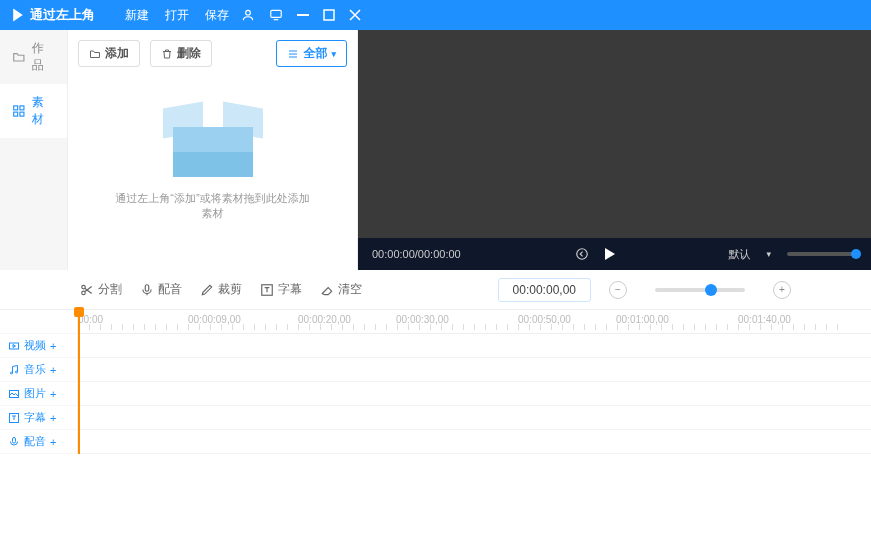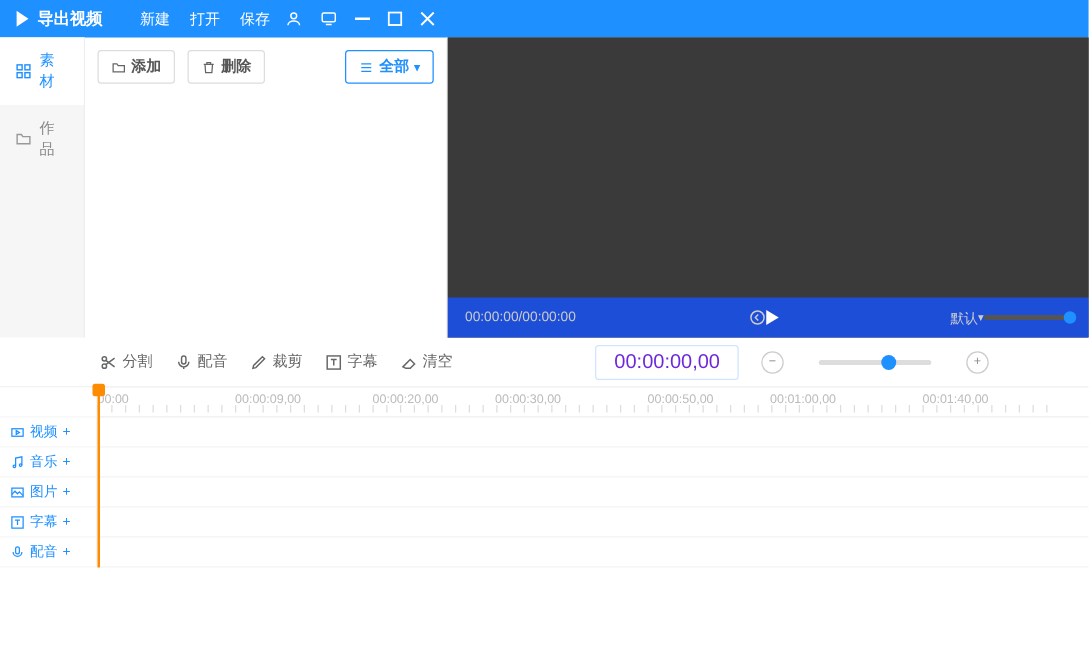--- a/index.html
+++ b/index.html
@@ -23,28 +23,28 @@
 .spacer{flex:1;}
 .emptybox{margin:30px auto 0;width:200px;text-align:center;}
 .box-illus{width:100px;height:80px;margin:0 auto 14px;position:relative;}
 .box-body{position:absolute;bottom:0;left:10px;width:80px;height:50px;background:#9bd0f0;}
 .box-front{position:absolute;bottom:0;left:10px;width:80px;height:25px;background:#7ec2e8;}
 .flap-l{position:absolute;top:8px;left:0;width:40px;height:30px;background:#cce7f7;transform:skewY(-10deg);}
 .flap-r{position:absolute;top:8px;right:0;width:40px;height:30px;background:#cce7f7;transform:skewY(10deg);}
 .emptytext{font-size:11px;color:#999;}
 .preview{flex:1;background:#3a3a3a;display:flex;flex-direction:column;}
 .previewscreen{flex:1;background:#3a3a3a;}
-.previewbar{height:32px;background:#1d4ed8;display:flex;align-items:center;color:#ccc;font-size:11px;padding:0 14px;}
+.previewbar{height:32px;background:#0f172a;display:flex;align-items:center;color:#ccc;font-size:11px;padding:0 14px;gap:16px;}
 .playicon{width:0;height:0;border-left:10px solid #fff;border-top:6px solid transparent;border-bottom:6px solid transparent;cursor:pointer;}
 .previewbar .grow{flex:1;}
 .zsl{width:70px;height:4px;background:#555;border-radius:2px;position:relative;}
 .zsl::after{content:"";position:absolute;right:-4px;top:-3px;width:10px;height:10px;background:#1e90ff;border-radius:50%;}
 .toolbar2{height:40px;display:flex;align-items:center;gap:18px;padding:0 80px;border-bottom:1px solid #eee;}
 .tbtn{display:flex;align-items:center;gap:4px;font-size:12px;color:#666;cursor:pointer;}
-.timecode{color:#6d28d9;border:1px solid #cde5ff;padding:4px 14px;border-radius:3px;font-size:16px;}
+.timecode{color:#404040;border:1px solid #cde5ff;padding:4px 14px;border-radius:3px;font-size:12px;}
 .hsl{width:90px;height:4px;background:#ddd;border-radius:2px;position:relative;margin:0 10px;}
 .hsl::after{content:"";position:absolute;left:55%;top:-4px;width:12px;height:12px;background:#1e90ff;border-radius:50%;}
 .export{background:#1e90ff;color:#fff;padding:6px 16px;border-radius:14px;font-size:12px;cursor:pointer;}
 .timeline{display:flex;}
 .trackhead{width:78px;border-right:1px solid #eee;}
 .trackhead .tr{height:24px;display:flex;align-items:center;gap:4px;padding:0 8px;color:#1e90ff;font-size:11px;cursor:pointer;border-bottom:1px solid #f6f6f6;}
 .trackarea{flex:1;position:relative;}
 .ruler{height:24px;border-bottom:1px solid #eee;position:relative;font-size:10px;color:#bbb;}
 .ruler .tick{position:absolute;top:4px;}
 .ruler .sm{position:absolute;top:14px;width:1px;height:6px;background:#ddd;}
@@ -52,21 +52,21 @@
 .cursor{position:absolute;left:0;top:0;bottom:0;width:2px;background:#ff8c00;}
 .cursor::before{content:"";position:absolute;top:-3px;left:-4px;width:10px;height:10px;background:#ff8c00;border-radius:2px;}
 .circ{display:inline-flex;width:18px;height:18px;border:1px solid #ccc;border-radius:50%;align-items:center;justify-content:center;font-size:10px;color:#888;cursor:pointer;}
 </style>
 </head>
 <body>
 
 <div class="titlebar">
   <div class="logo">
     <div class="logo-icon"></div>
-    <span>导出视频</span>
+    <span>通过左上角</span>
   </div>
   <div class="menu">
     <span>新建</span>
     <span>打开</span>
     <span>保存</span>
   </div>
   <div class="wincontrols">
     <svg width="14" height="14" viewBox="0 0 24 24" fill="none" stroke="#fff" stroke-width="2">
         <circle cx="12" cy="8" r="4"></circle>
         <path d="M4 21c0-4 4-6 8-6s8 2 8 6"></path>
@@ -80,34 +80,34 @@
         <rect x="1" y="1" width="10" height="10"></rect>
       </svg>
     <svg width="12" height="12" viewBox="0 0 12 12" stroke="#fff" stroke-width="1.5">
         <path d="M1 1l10 10M11 1L1 11"></path>
       </svg>
   </div>
 </div>
 
 <div class="top">
   <div class="sidetabs">
+    <div class="tab">
+      <svg width="14" height="14" viewBox="0 0 24 24" fill="none" stroke="#999" stroke-width="2">
+          <path d="M3 6h6l2 3h10v10H3z"></path>
+        </svg>
+      <span>作品</span>
+    </div>
     <div class="tab active">
       <svg width="14" height="14" viewBox="0 0 24 24" fill="none" stroke="#1e90ff" stroke-width="2">
           <rect x="3" y="3" width="7" height="7"></rect>
           <rect x="14" y="3" width="7" height="7"></rect>
           <rect x="3" y="14" width="7" height="7"></rect>
           <rect x="14" y="14" width="7" height="7"></rect>
         </svg>
       <span>素材</span>
-    </div>
-    <div class="tab">
-      <svg width="14" height="14" viewBox="0 0 24 24" fill="none" stroke="#999" stroke-width="2">
-          <path d="M3 6h6l2 3h10v10H3z"></path>
-        </svg>
-      <span>作品</span>
     </div>
   </div>
 
   <div class="panel">
     <div class="panel-toolbar">
       <div class="btn">
         <svg width="12" height="12" viewBox="0 0 24 24" fill="none" stroke="#666" stroke-width="2">
             <path d="M3 6h6l2 3h10v10H3z"></path>
           </svg>
         <span>添加</span>
@@ -119,20 +119,29 @@
         <span>删除</span>
       </div>
       <div class="spacer"></div>
       <div class="btn blue">
         <svg width="12" height="12" viewBox="0 0 24 24" fill="none" stroke="#1e90ff" stroke-width="2">
             <path d="M4 6h16M4 12h16M4 18h16"></path>
           </svg>
         <span>全部</span>
         <span style="font-size:9px;">▾</span>
       </div>
+    </div>
+    <div class="emptybox">
+      <div class="box-illus">
+        <div class="flap-l"></div>
+          <div class="flap-r"></div>
+        <div class="box-body"></div>
+          <div class="box-front"></div>
+      </div>
+      <div class="emptytext">通过左上角“添加”或将素材拖到此处添加素材</div>
     </div>
   </div>
 
   <div class="preview">
     <div class="previewscreen"></div>
     <div class="previewbar">
       <span>00:00:00/00:00:00</span>
       <div class="grow"></div>
       <svg width="14" height="14" viewBox="0 0 24 24" fill="none" stroke="#ccc" stroke-width="2">
           <circle cx="12" cy="12" r="9"></circle>

